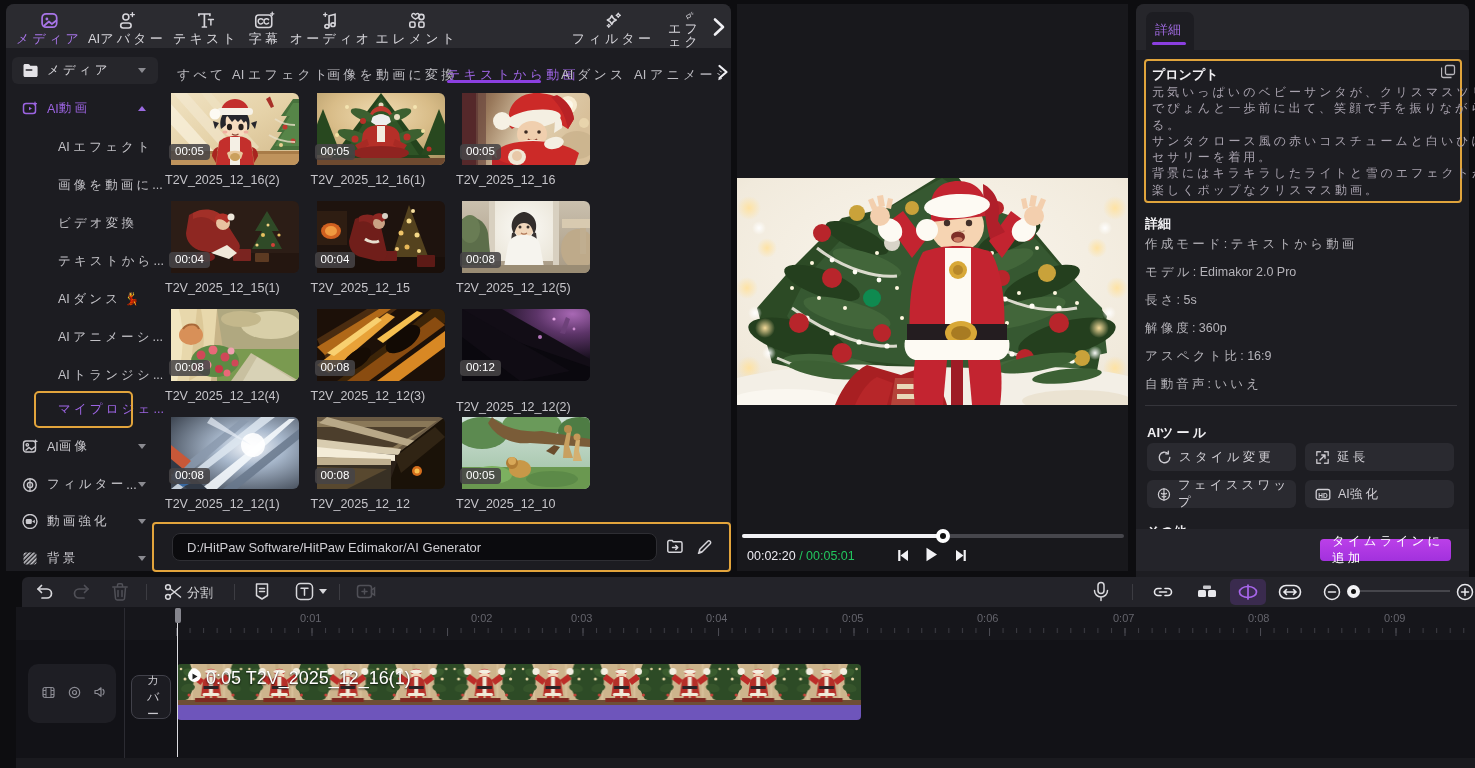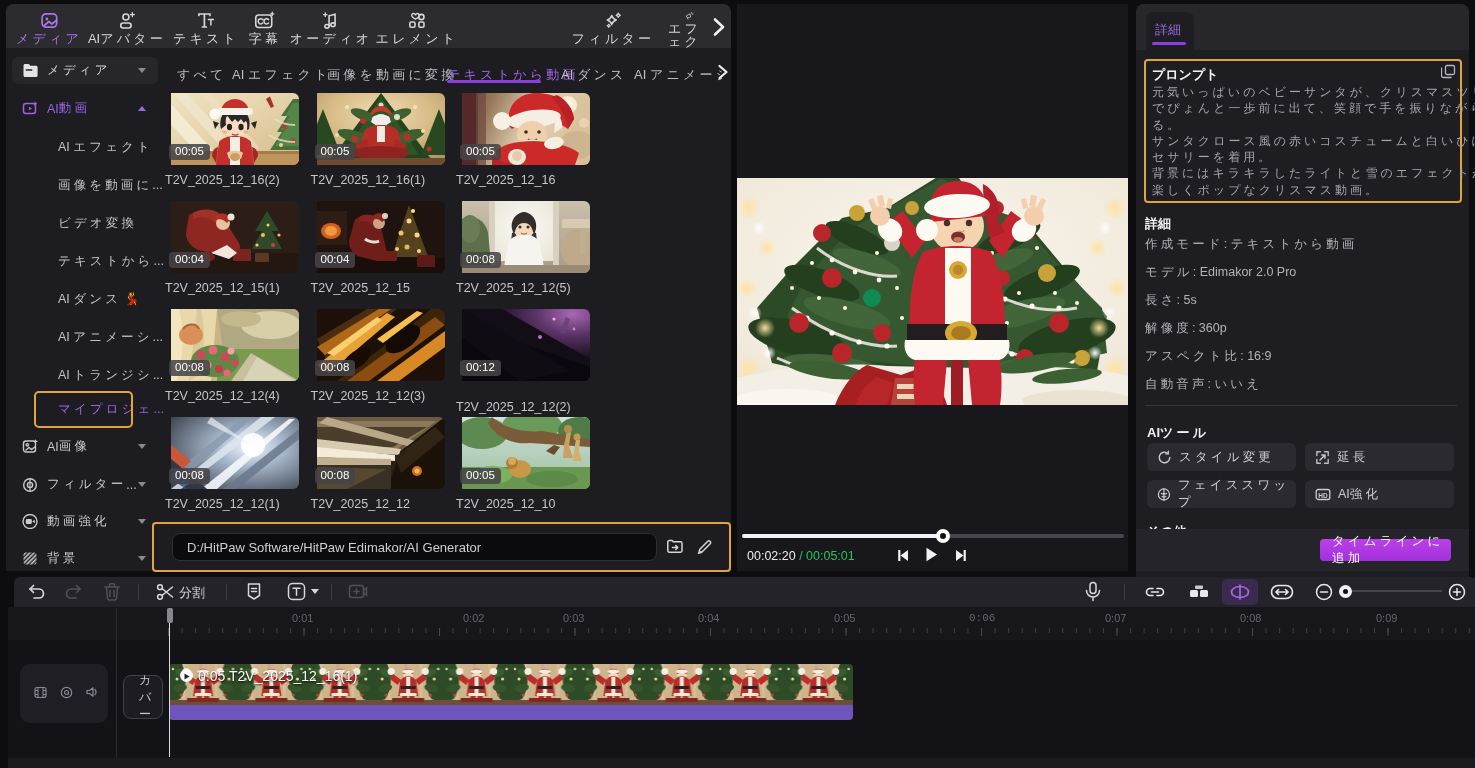--- a/index.html
+++ b/index.html
@@ -30,21 +30,21 @@
 
 #player{left:737px;top:4px;width:391px;height:567px;background:#18181c;}
 #playerhead{position:absolute;left:0;top:0;width:391px;height:44px;background:#2b2b30;color:#d2d1d6;font-size:13px;border-radius:8px 8px 0 0;}
 
 #details{left:1136px;top:4px;width:333px;height:670px;background:#1d1d22;border-radius:8px 8px 0 0;}
 #dtabs{position:absolute;left:0;top:0;width:333px;height:46px;background:#26262b;border-radius:8px 8px 0 0;}
 .dline{position:absolute;left:9px;color:#b5b3b9;font-size:12.5px;white-space:nowrap;}
 .aibtn{position:absolute;width:149px;height:28px;background:#2a2a30;border-radius:6px;display:flex;align-items:center;color:#cfcdd3;font-size:12.5px;}
 .aibtn svg{margin:0 7px 0 10px;}
 
-#timeline{left:8px;top:577px;width:1297px;height:191px;background:#0d0d10;}
+#timeline{left:16px;top:577px;width:1297px;height:191px;background:#0d0d10;}
 #ttoolbar{position:absolute;left:6px;top:0;width:1463px;height:30px;background:#232329;border-radius:6px 6px 0 0;}
 .tdiv{position:absolute;top:7px;width:1px;height:16px;background:#3c3c42;}
 #ruler{position:absolute;left:0;top:30px;width:1475px;height:33px;background:#16161b;}
 .rlab{position:absolute;top:35px;color:#64646c;font-size:11px;}
 #bottomstrip{position:absolute;left:0;top:181px;width:1475px;height:10px;background:#1a1a1f;}
 .cj{letter-spacing:.25em;}
 </style></head>
 <body>
 <div class="abs" id="panelA">
 <div id="topbar">
@@ -862,21 +862,21 @@
       <circle cx="9" cy="9" r="7.5"></circle>
       <path d="M5.5 9h7M9 5.5v7" stroke-linecap="round"></path>
     </svg>
 <div id="ruler"></div>
 <div class="abs" style="left:0;top:63px;width:1475px;height:118px;background:#121217;"></div>
 <div class="rlab" style="left:284px;">0:01</div>
     <div class="rlab" style="left:419px;margin-left:36px;">0:02</div>
     <div class="rlab" style="left:555px;">0:03</div>
     <div class="rlab" style="left:690px;">0:04</div>
     <div class="rlab" style="left:826px;">0:05</div>
-    <div class="rlab" style="left:961px;font-family:Liberation Mono, monospace;">0:06</div>
+    <div class="rlab" style="left:961px;">0:06</div>
     <div class="rlab" style="left:1097px;">0:07</div>
     <div class="rlab" style="left:1232px;">0:08</div>
     <div class="rlab" style="left:1368px;">0:09</div>
 <svg class="abs" style="left:160px;top:51px" width="1315" height="9">
       <defs>
         <pattern id="tk" width="13.55" height="9" patternUnits="userSpaceOnUse">
           <rect x="0" y="0" width="1" height="5" fill="#3c3c44"></rect>
         </pattern>
         <pattern id="tkM" width="135.5" height="9" patternUnits="userSpaceOnUse">
           <rect x="0" y="0" width="1" height="8" fill="#4a4a52"></rect>
@@ -943,19 +943,19 @@
 <rect x="18" y="34" width="32" height="4" fill="#7e2a22"></rect>
 </pattern>
         </defs>
 <rect width="684" height="41" fill="url(#clippat)"></rect>
       </svg>
 <div style="position:absolute;left:0;top:41px;width:684px;height:15px;background:#6e55bb;"></div>
 <div style="position:absolute;left:11px;top:5px;width:13px;height:13px;background:#fff;border-radius:50%;"></div>
 <svg style="position:absolute;left:15px;top:8.5px" width="6" height="7" viewBox="0 0 6 7" fill="#222">
         <path d="M0.5 0.5L5.5 3.5L0.5 6.5z"></path>
       </svg>
-<div style="position:absolute;left:29px;top:4px;color:#fff;font-size:14px;text-shadow:0 1px 2px rgba(0,0,0,0.8);white-space:nowrap;">0:05 T2V_2025_12_16(1)</div>
+<div style="position:absolute;left:29px;top:4px;color:#fff;font-size:18px;text-shadow:0 1px 2px rgba(0,0,0,0.8);white-space:nowrap;">0:05 T2V_2025_12_16(1)</div>
 </div>
 
 <div class="abs" style="left:159px;top:31px;width:6px;height:15px;background:#85858d;border-radius:1.5px 1.5px 2px 2px;"></div>
 <div class="abs" style="left:161px;top:46px;width:1px;height:134px;background:#dcdce0;"></div>
 <div id="bottomstrip"></div>
 </div>
 
 </body></html>

